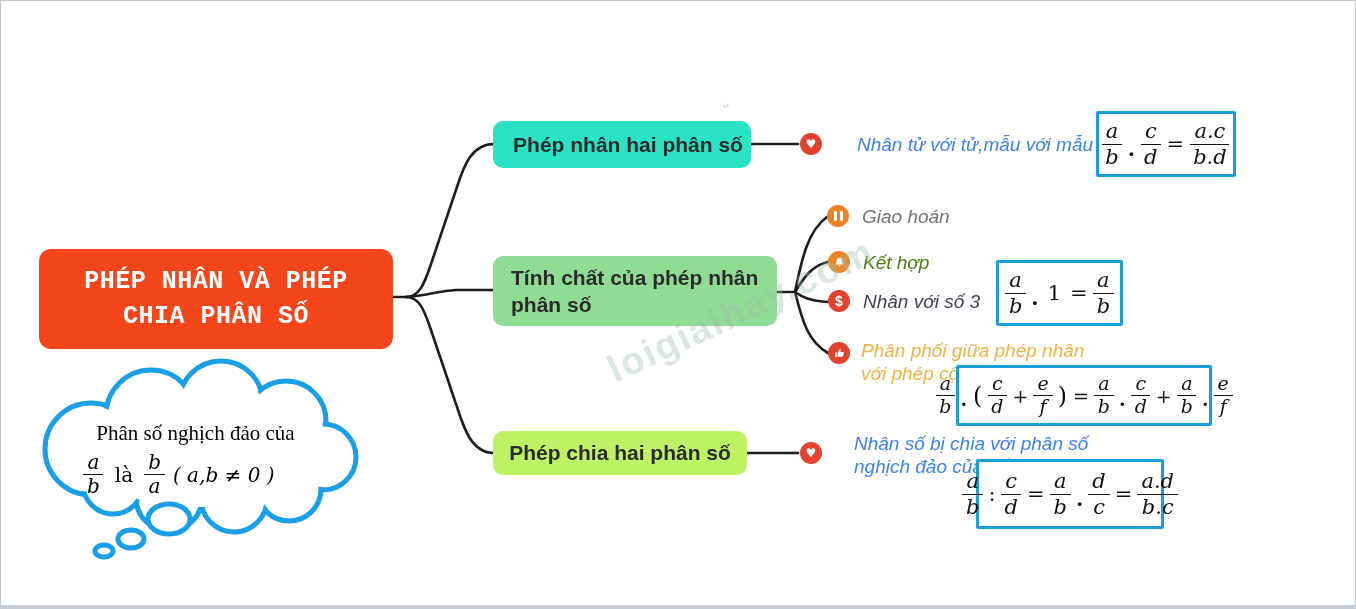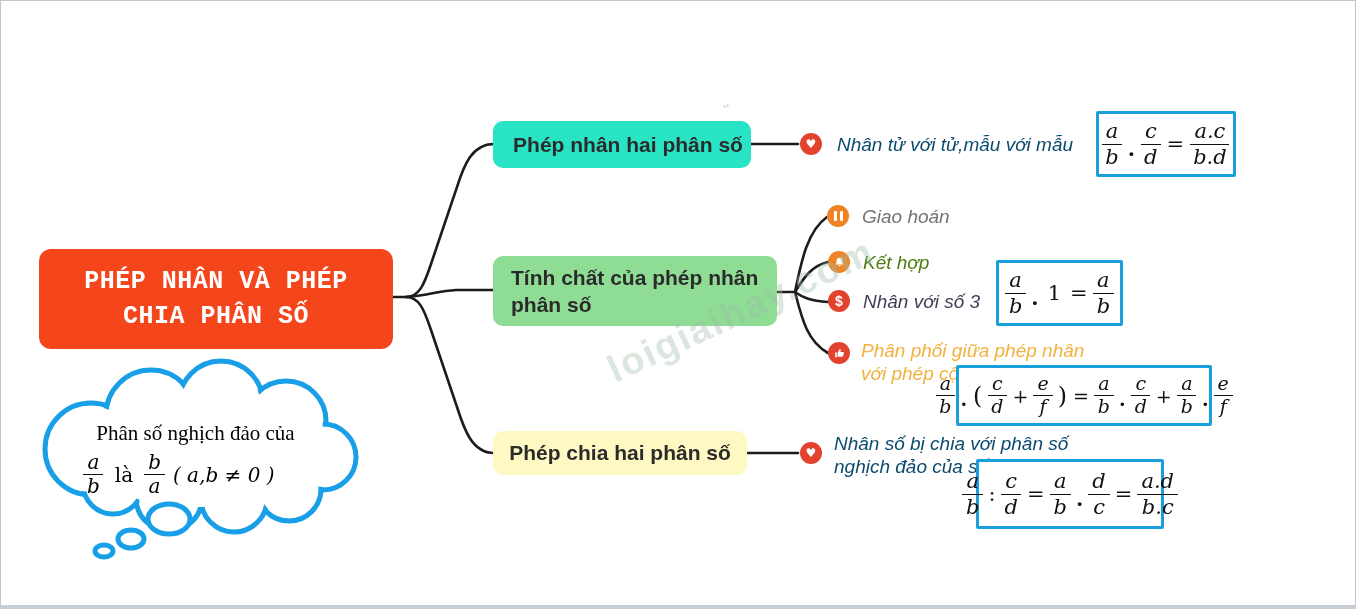--- a/index.html
+++ b/index.html
@@ -11,36 +11,36 @@
 
   
   .node{position:absolute;box-sizing:border-box;display:flex;align-items:center;z-index:2;border-radius:10px;}
   .node .lbl{font-weight:700;color:#2b2b2b;}
   .root-node{left:38px;top:248px;width:354px;height:100px;background:#f4451b;border-radius:12px;justify-content:center;font-family:Liberation Mono, monospace;}
   .root-node .lbl{color:#ffffff;font-size:25px;line-height:1.42;text-align:center;letter-spacing:.5px;width:320px;}
   .multiply-node{left:492px;top:120px;width:258px;height:47px;background:#29e3c5;justify-content:center;padding-left:12px;}
   .multiply-node .lbl{font-size:21px;}
   .properties-node{left:492px;top:255px;width:284px;height:70px;background:#8fdc94;}
   .properties-node .lbl{font-size:21px;line-height:1.3;padding-left:18px;width:250px;}
-  .divide-node{left:492px;top:430px;width:254px;height:44px;background:#fef9c3;justify-content:center;}
+  .divide-node{left:492px;top:430px;width:254px;height:44px;background:#bef264;justify-content:center;}
   .divide-node .lbl{font-size:21px;}
 
   
   .cicon{position:absolute;z-index:2;width:22px;height:22px;border-radius:50%;display:flex;align-items:center;justify-content:center;}
   .cicon.red{background:#e2432e;}
   .cicon.orange{background:#ef8325;}
   .cicon .heart{color:#fff;font-size:12px;line-height:1;font-family:"DejaVu Sans",sans-serif;}
   .cicon .bars{display:flex;gap:3px;}
   .cicon .bars i{display:block;width:3px;height:10px;background:#fff;border-radius:1px;}
   .cicon svg{display:block;}
   .cicon .dollar{color:#fff;font-size:14px;font-weight:700;line-height:1;}
 
   
   .note{position:absolute;z-index:2;font-style:italic;font-size:19px;line-height:23px;font-weight:500;}
-  .note.green{color:#0c4a6e;}
+  .note.green{color:#3b82f6;margin-left:20px;}
   .note-multiply{left:836px;top:132px;}
   .note-commutative{left:861px;top:204px;color:#737373;}
   .note-associative{left:862px;top:250px;color:#4d7c0f;}
   .note-identity{left:862px;top:289px;color:#3f3f55;}
   .note-distributive{left:860px;top:338px;color:#f2b13e;width:240px;}
   .note-divide{left:833px;top:431px;width:285px;}
 
   
   .fbox{position:absolute;z-index:2;box-sizing:border-box;background:#fff;border:3px solid #199fdb;border-radius:2px;
         display:flex;align-items:center;justify-content:center;font-family:"DejaVu Serif",serif;color:#111;}

